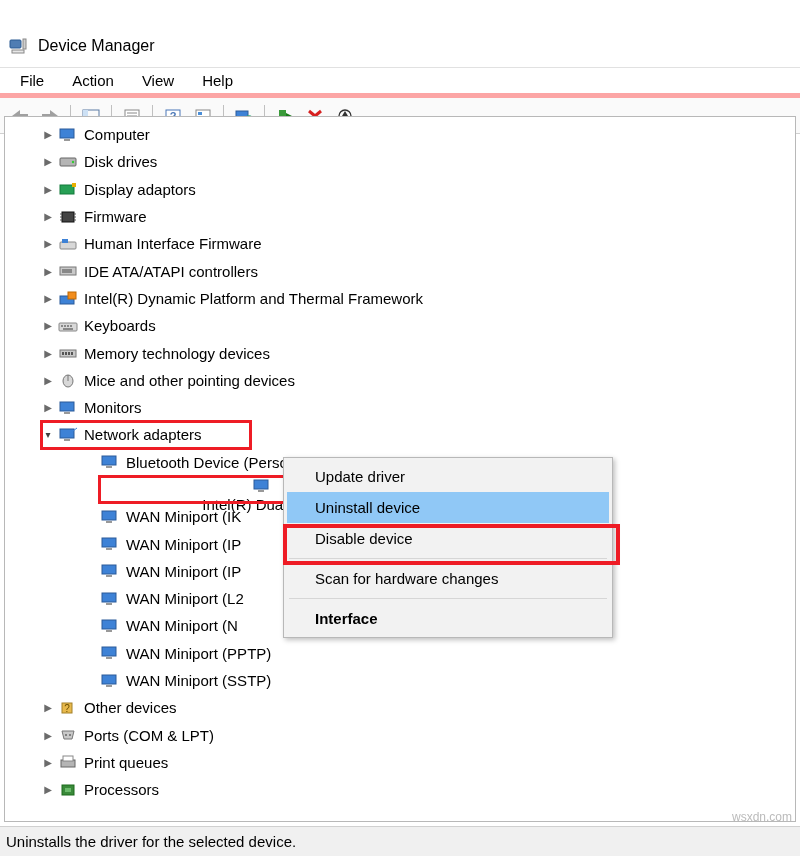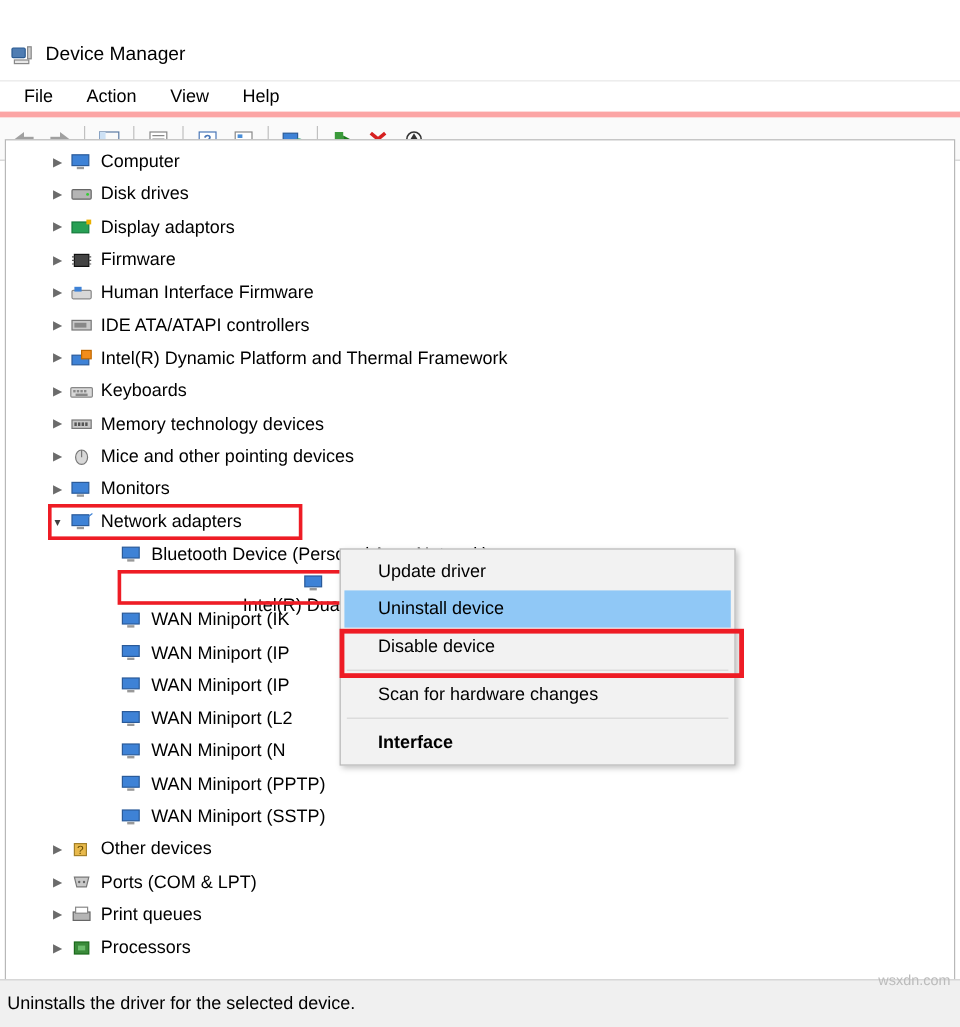--- a/index.html
+++ b/index.html
@@ -122,21 +122,21 @@
     position: absolute;
     left: 278px; top: 407px;
     width: 337px; height: 41px;
     border: 4px solid #ee1c25;
     z-index: 11;
     pointer-events: none;
   }
   .statusbar {
     position: absolute;
     left: 0; right: 0; bottom: 0;
-    height: 40px;
+    height: 30px;
     display: flex; align-items: center;
     padding: 0 6px;
     font-size: 15px;
     background: #f0f0f0;
     border-top: 1px solid #d0d0d0;
   }
   .watermark {
     position: absolute;
     right: 8px; bottom: 32px;
     font-size: 12px; color: #bbb;

